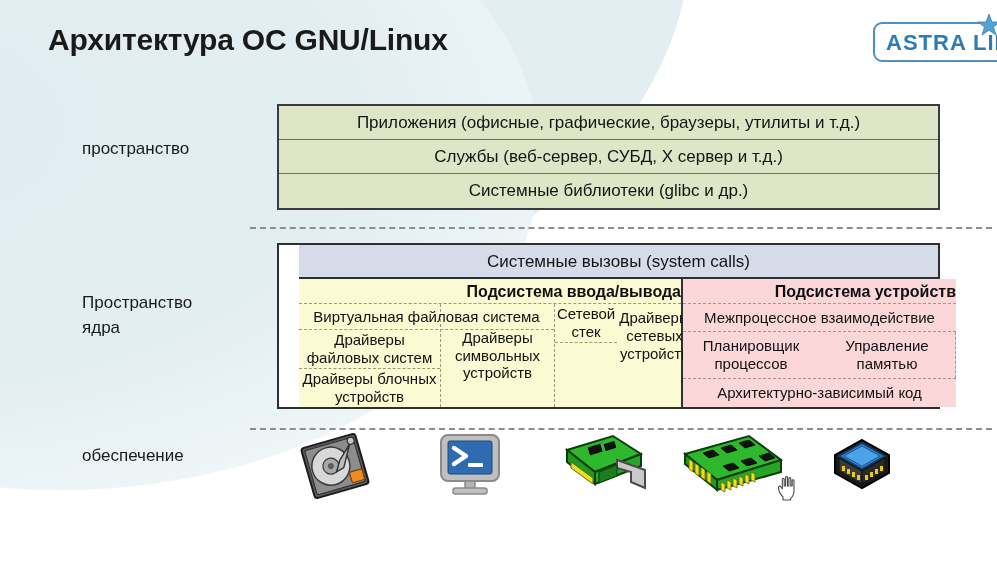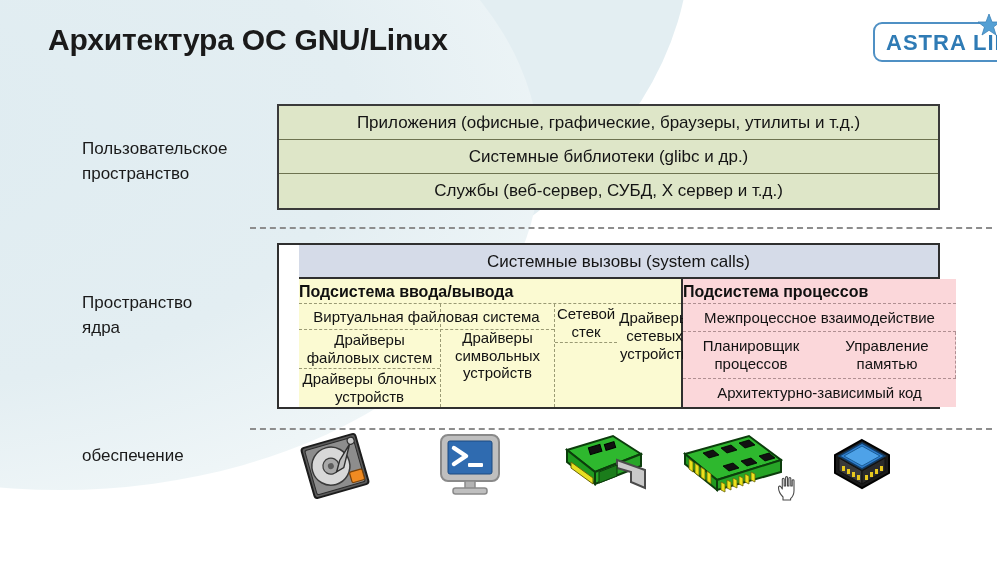--- a/index.html
+++ b/index.html
@@ -187,21 +187,21 @@
   #proc-subsystem {
     width: 275px;
     background: #fbd7da;
     box-sizing: border-box;
     display: flex;
     flex-direction: column;
   }
   .subsystem-title {
     height: 25px;
     line-height: 25px;
-    text-align: left;
+    text-align: right;
     font-size: 16px;
     font-weight: bold;
     color: #101010;
     border-bottom: 1px dashed #9a9a74;
     box-sizing: border-box;
     white-space: nowrap;
   }
   #proc-subsystem .subsystem-title { border-bottom-color: #b08f92; }
 
   
@@ -353,40 +353,39 @@
   <div id="page-title">Архитектура ОС GNU/Linux</div>
 
   <div id="brand-logo">
     <svg id="brand-star" viewBox="0 0 24 24" aria-hidden="true">
       <polygon points="12,1 15,9 23,9 16.5,14 19,22 12,17.3 5,22 7.5,14 1,9 9,9" fill="#55a0d4" stroke="#3b82b8" stroke-width="0.8"></polygon>
     </svg>
     <div id="brand-logo-text">ASTRA LINUX</div>
   </div>
 
   <div class="tier-label" id="tier-label-user">
-    <div>Пользовательское</div>
     <div>пространство</div>
   </div>
 
   <div class="tier-label" id="tier-label-kernel">
     <div>Пространство</div>
     <div>ядра</div>
   </div>
 
   <div class="tier-label" id="tier-label-hw">
     <div>обеспечение</div>
   </div>
 
   <div class="tier-divider" id="divider-user-kernel"></div>
   <div class="tier-divider" id="divider-kernel-hw"></div>
 
   <div id="user-space-stack">
     <div class="user-row">Приложения (офисные, графические, браузеры, утилиты и т.д.)</div>
+    <div class="user-row">Службы (веб-сервер, СУБД, X сервер и т.д.)</div>
     <div class="user-row">Системные библиотеки (glibc и др.)</div>
-    <div class="user-row">Службы (веб-сервер, СУБД, X сервер и т.д.)</div>
   </div>
 
   <div id="kernel-space-stack">
 
     <div id="syscalls-bar">Системные вызовы (system calls)</div>
 
     <div id="kernel-columns">
 
       <div id="io-subsystem">
         <div class="subsystem-title">Подсистема ввода/вывода</div>
@@ -420,21 +419,21 @@
               <span style="white-space:pre-line;">Драйверы
 сетевых
 устройств</span>
             </div>
           </div>
 
         </div>
       </div>
 
       <div id="proc-subsystem">
-        <div class="subsystem-title">Подсистема процессов</div>
+        <div class="subsystem-title">Подсистема устройств</div>
 
         <div id="proc-body">
           <div class="proc-cell" id="proc-ipc">Межпроцессное взаимодействие</div>
 
           <div id="proc-middle">
             <div class="proc-cell" id="proc-sched">
               <span style="white-space:pre-line;">Планировщик
 процессов</span>
             </div>
             <div class="proc-cell" id="proc-memmgmt">

